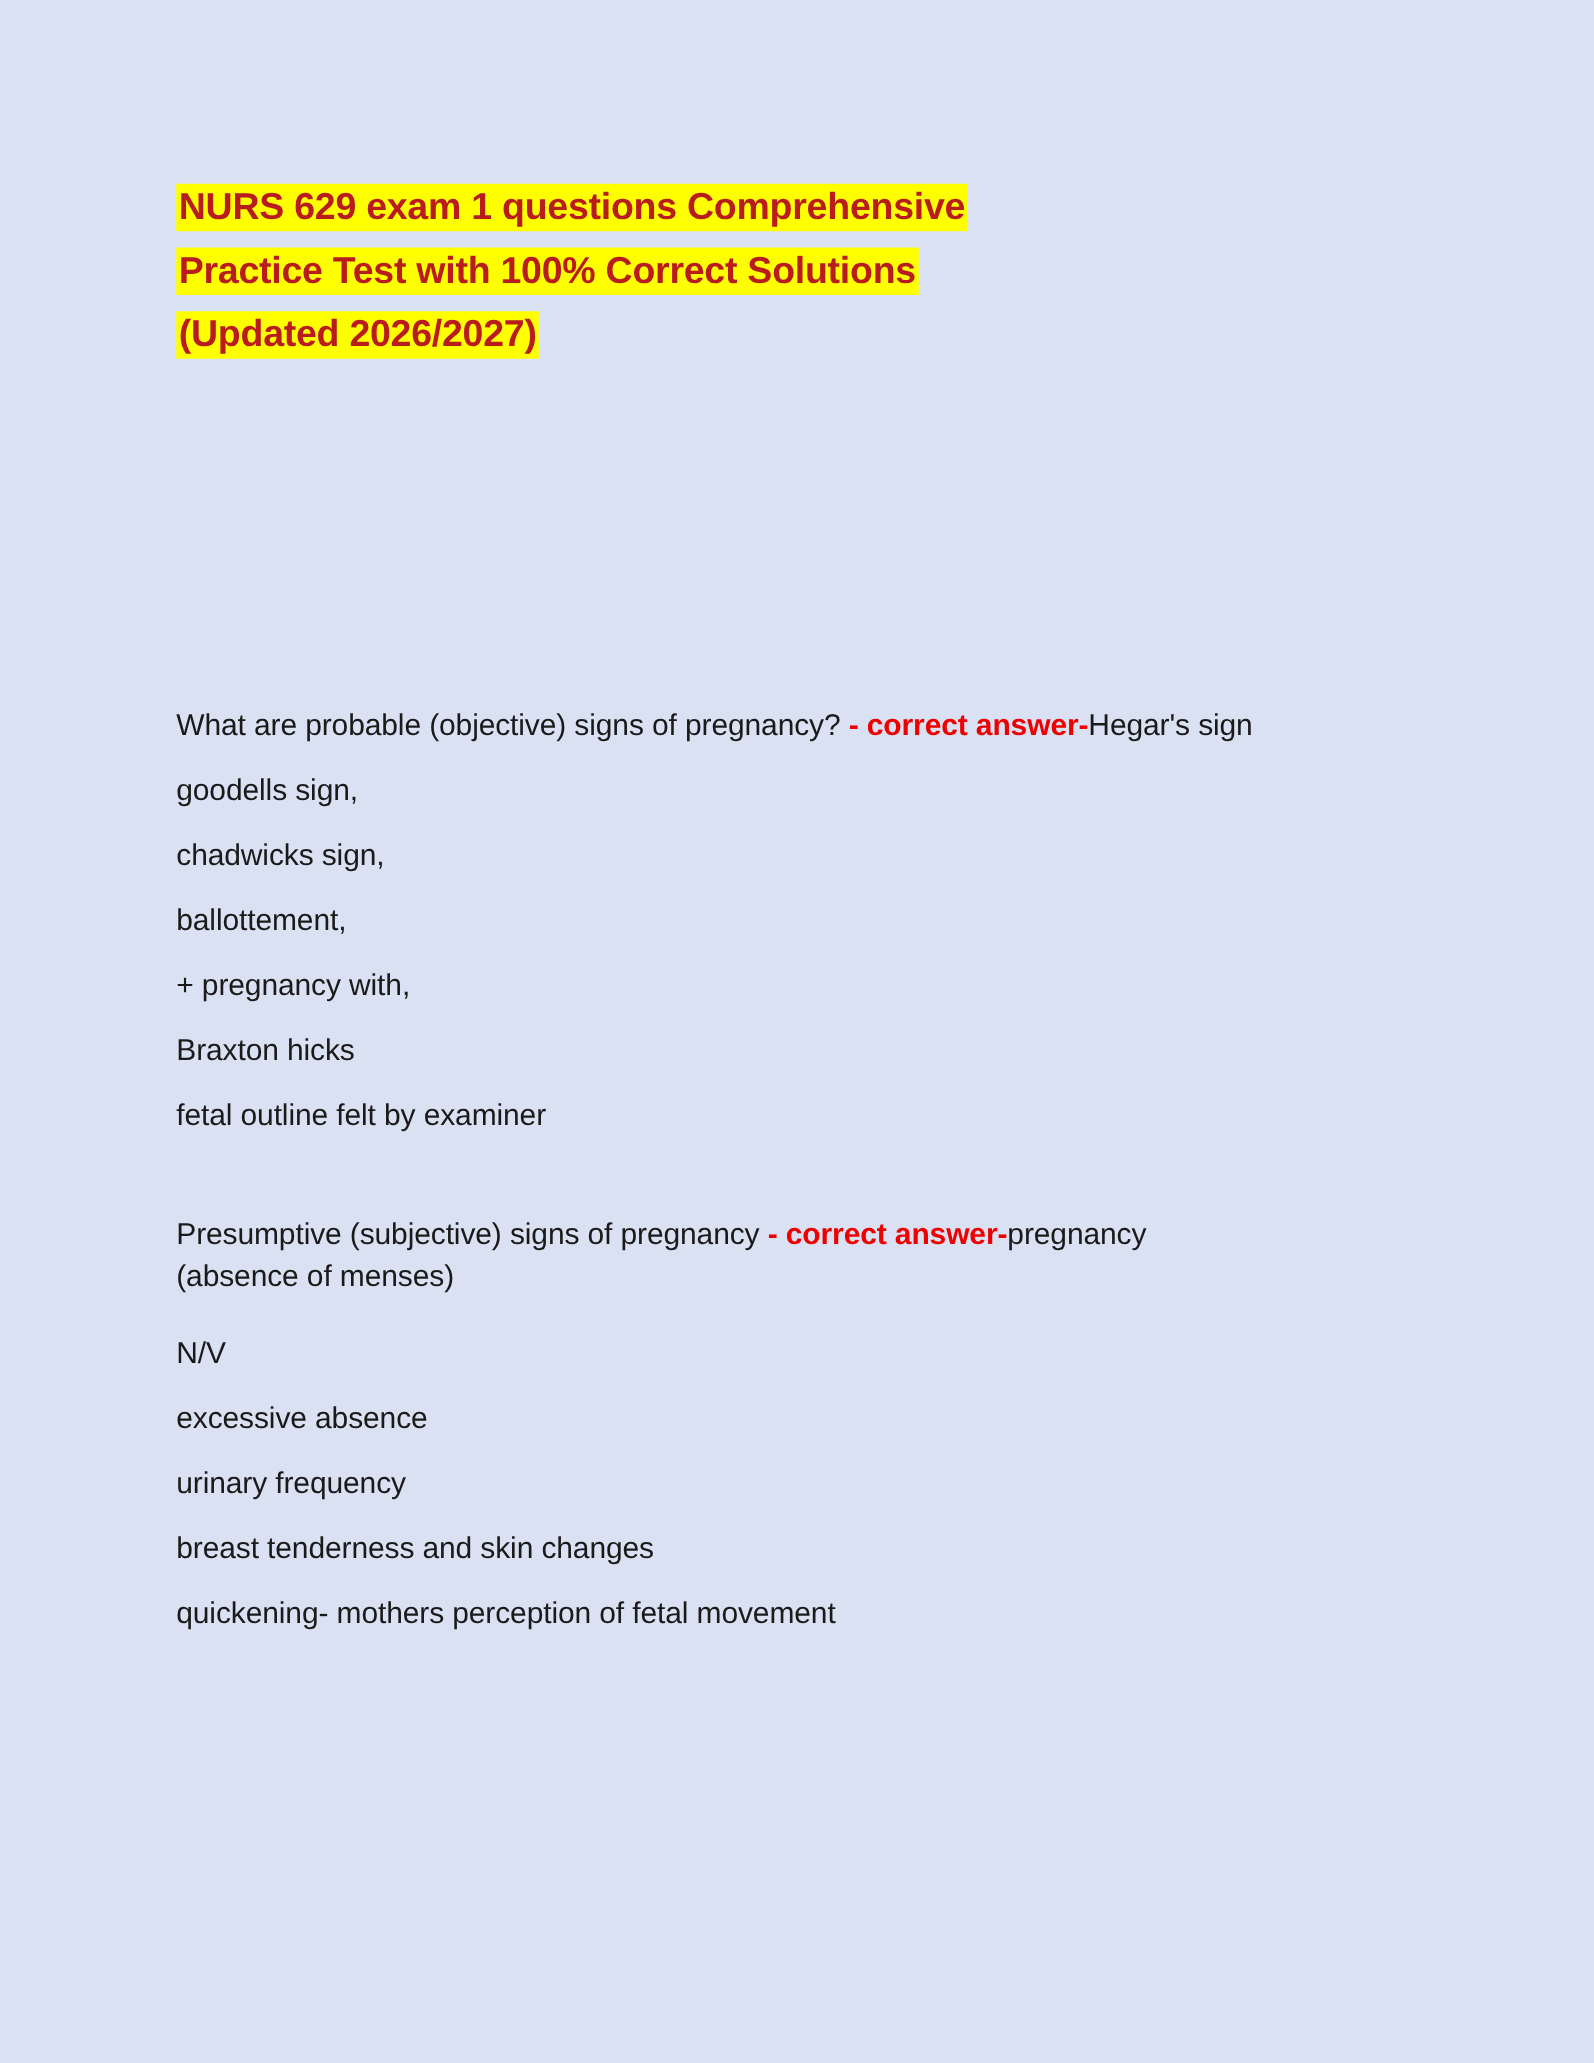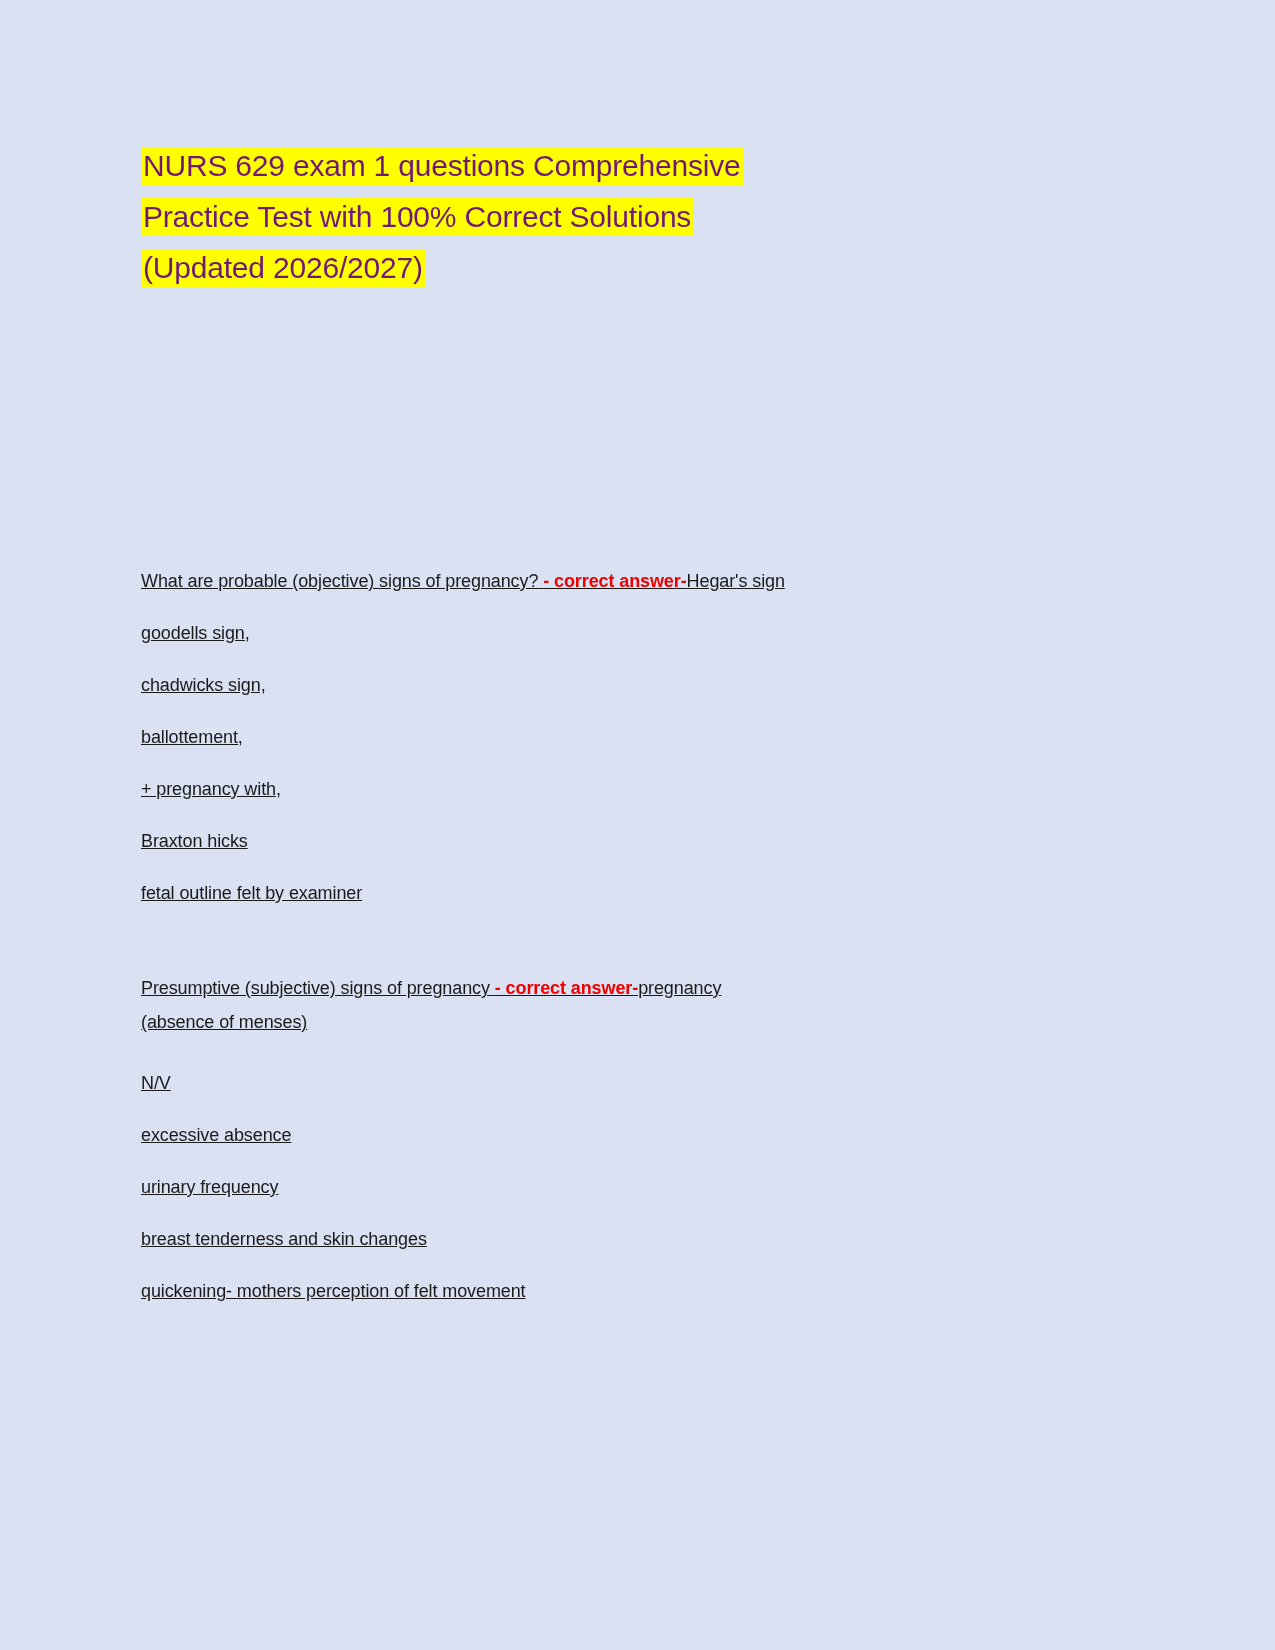--- a/index.html
+++ b/index.html
@@ -28,47 +28,46 @@
     left: 141px;
     top: 140px;
     width: 990px;
   }
 
   
   .doc-title {
     margin: 0;
     padding: 0;
     font-size: 30px;
-    font-weight: normal;
+    font-weight: bold;
     line-height: 51px;
-    color: #701a75;
+    color: #b91c1c;
     letter-spacing: -0.2px;
     max-width: 820px;
   }
   .doc-title .hl {
     background: #ffff00;
     box-decoration-break: clone;
     -webkit-box-decoration-break: clone;
     padding: 2px 2px 3px 2px;
   }
 
   
   .body-block {
     margin-top: 262px;
   }
 
   .qline,
   .aline {
     margin: 0;
-    font-size: 18px;
+    font-size: 24px;
     line-height: 52px;
     color: #1a1a1a;
     letter-spacing: -0.1px;
     white-space: normal;
-    text-decoration: underline;
   }
 
   .qline .ans {
     color: #ee0000;
     font-weight: bold;
   }
 
   
   .qline.wrapping {
     line-height: 34px;
@@ -107,18 +106,18 @@
 
       <div class="gap"></div>
 
       <div>
         <p class="qline wrapping"><span>Presumptive (subjective) signs of pregnancy</span><span class="ans"> - correct answer-</span><span>pregnancy</span><br><span>(absence of menses)</span></p>
         <div class="gap-small"></div>
         <p class="aline">N/V</p>
         <p class="aline">excessive absence</p>
         <p class="aline">urinary frequency</p>
         <p class="aline">breast tenderness and skin changes</p>
-        <p class="aline">quickening- mothers perception of felt movement</p>
+        <p class="aline">quickening- mothers perception of fetal movement</p>
       </div>
 
     </div>
   </div>
 </div>
 
 </body></html>

